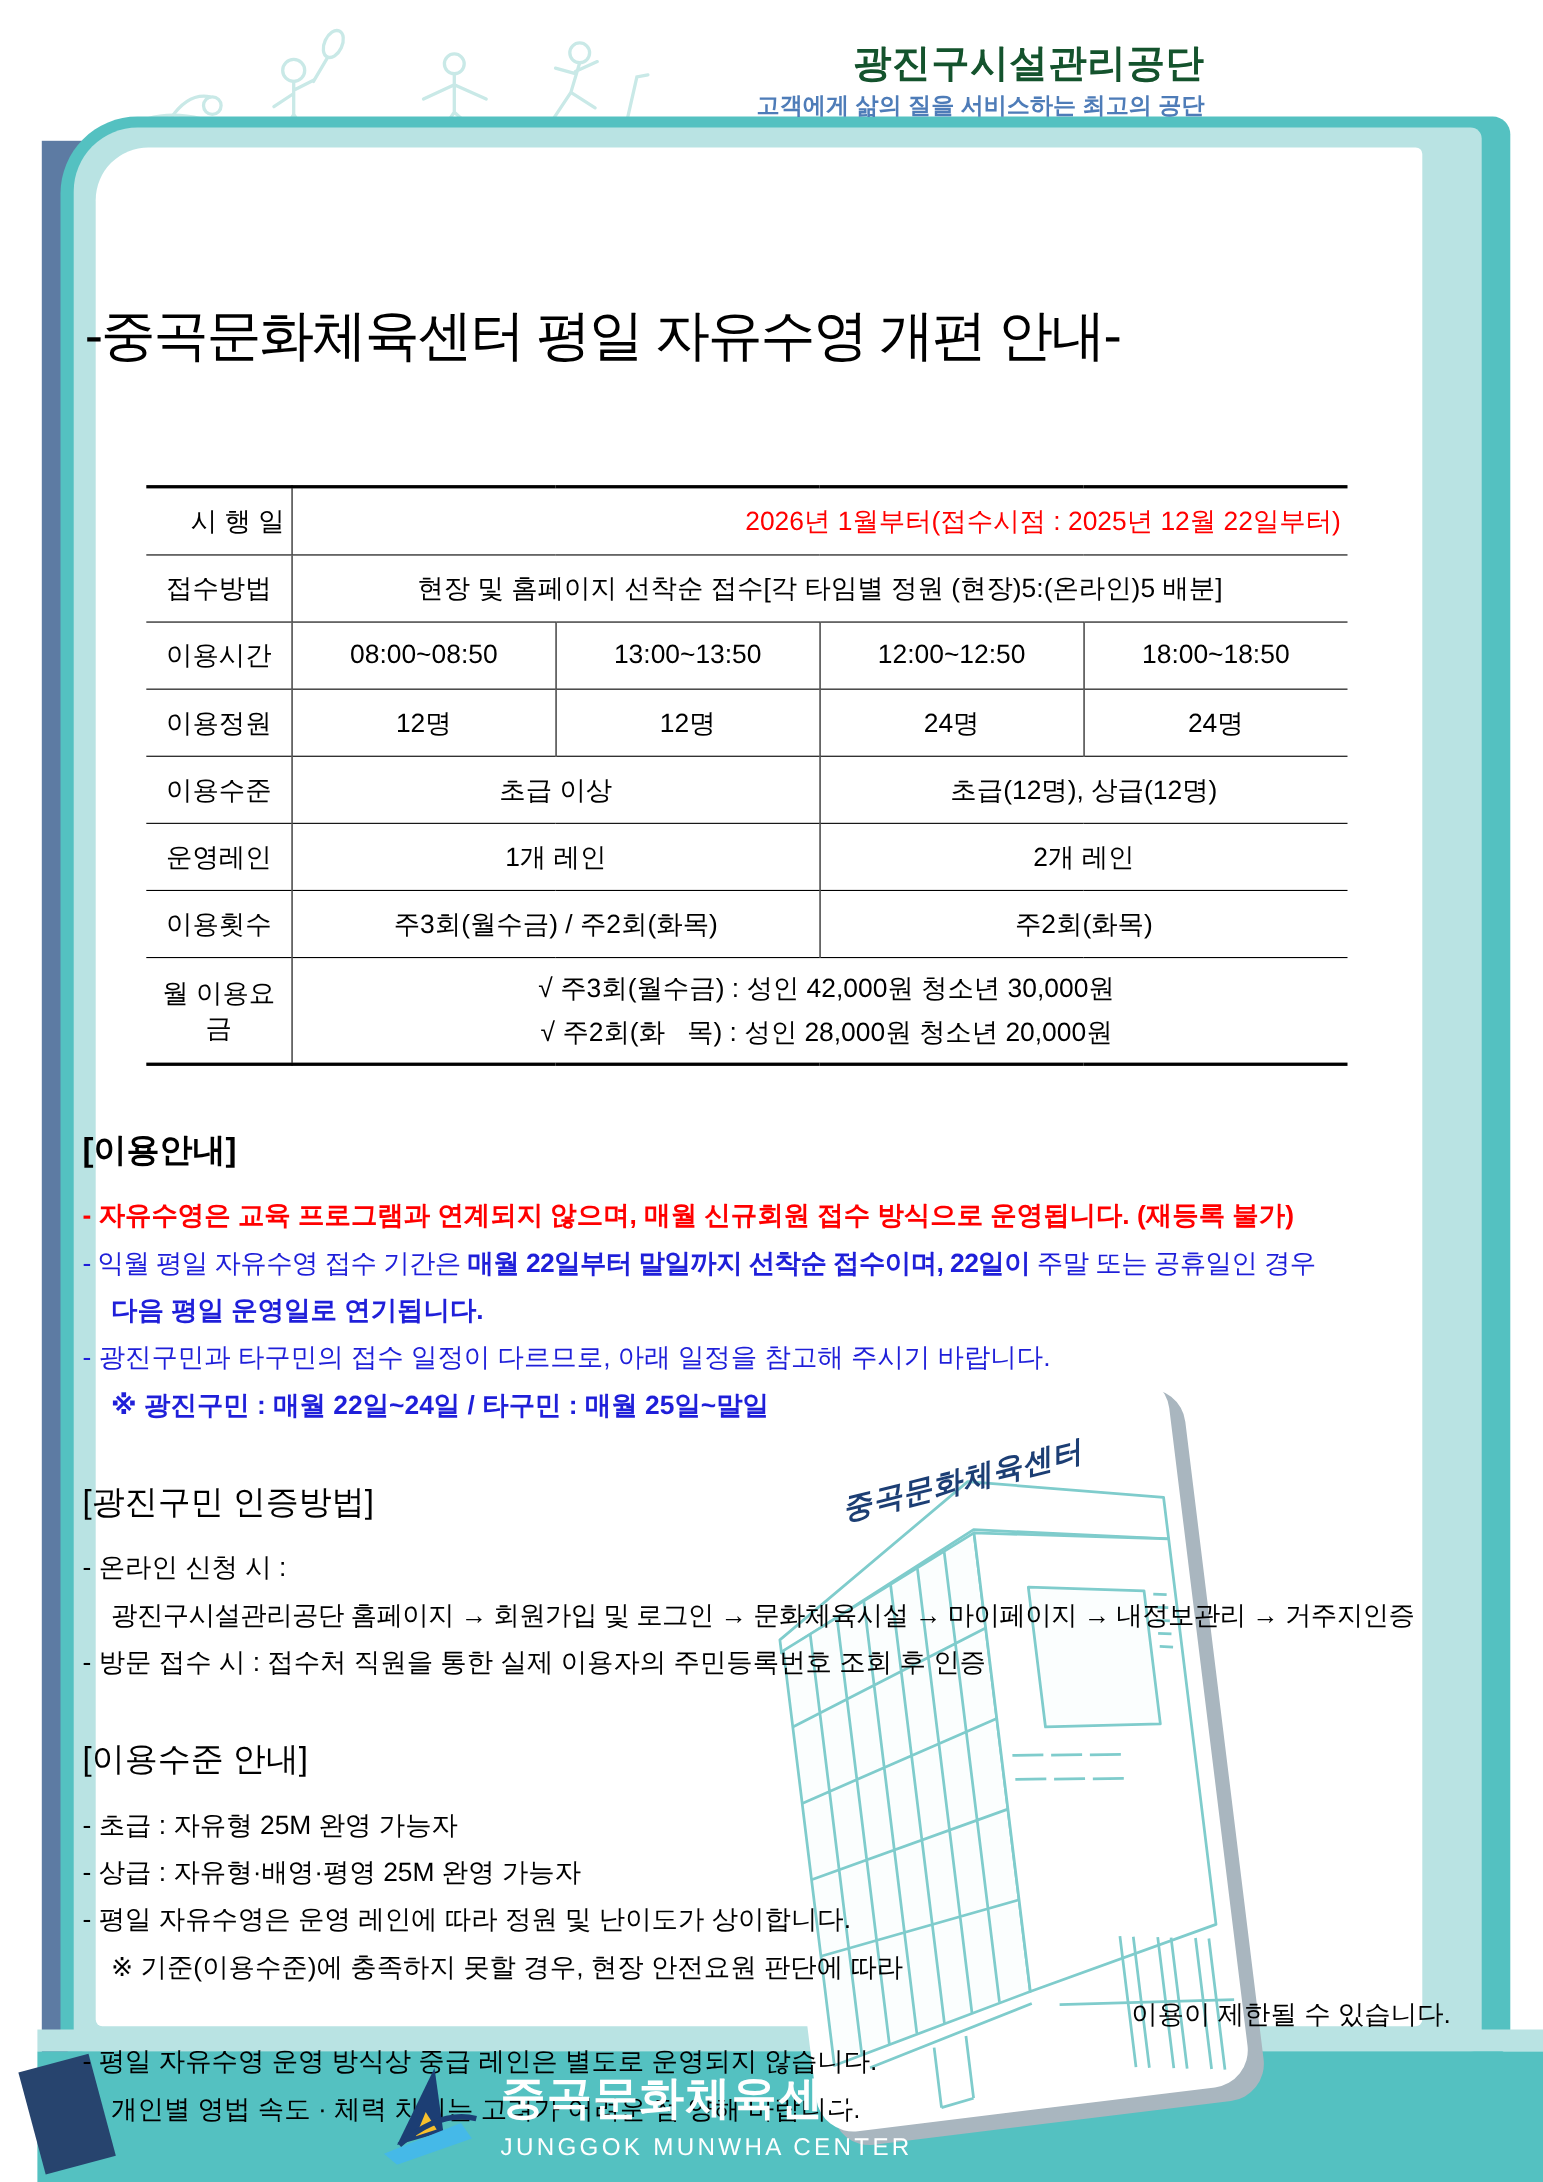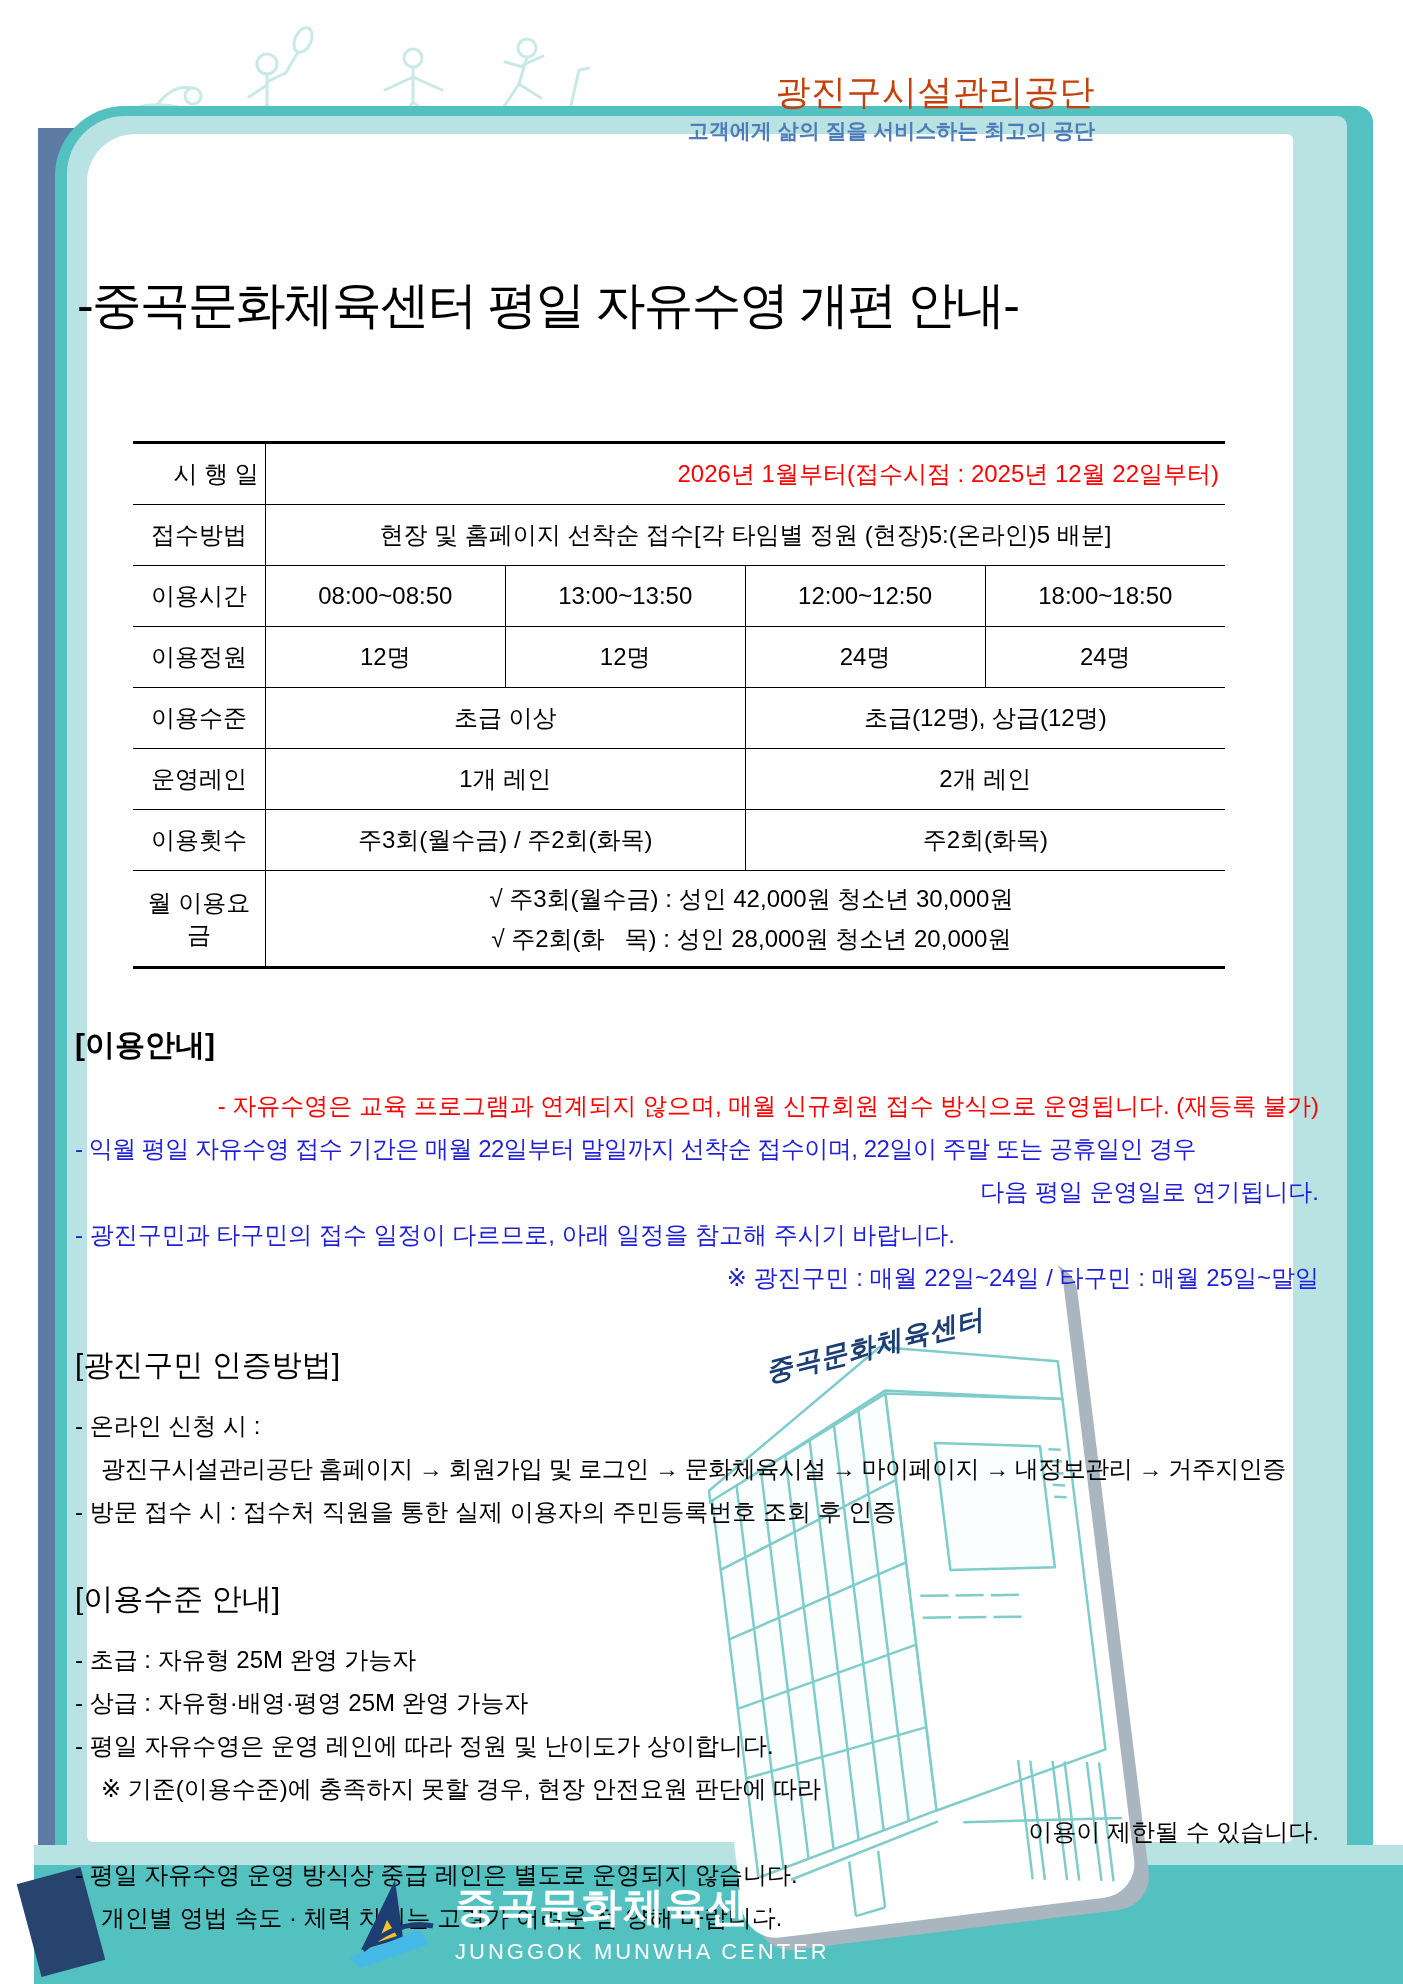--- a/index.html
+++ b/index.html
@@ -2,21 +2,21 @@
 <html><head>
 <meta charset="utf-8">
 <style>
   html,body{margin:0;padding:0;background:#ffffff;}
   .page{position:relative;width:1403px;height:1984px;background:#ffffff;overflow:hidden;
         font-family:"Liberation Sans","DejaVu Sans",sans-serif;color:#000;}
 
   
   .deco-icons{position:absolute;left:95px;top:22px;width:500px;height:112px;}
   .org-block{position:absolute;right:308px;top:34px;text-align:right;z-index:5;}
-  .org-name{font-size:35px;font-weight:normal;color:#c2410c;letter-spacing:0.5px;margin-top:35px;}
+  .org-name{font-size:35px;font-weight:bold;color:#14532d;letter-spacing:0.5px;}
   .org-slogan{font-size:21px;font-weight:bold;color:#4e7cb8;margin-top:1px;}
 
   
   .slate-strip{position:absolute;left:38px;top:128px;width:60px;height:1762px;background:#5d7ba3;z-index:0;}
   .navy-corner{position:absolute;left:28px;top:1874px;width:66px;height:96px;background:#27446e;
                transform:rotate(-15deg);z-index:3;}
   .card{position:absolute;left:55px;top:106px;width:1318px;height:1762px;background:#54c1c1;
         border-radius:70px 16px 16px 16px;z-index:1;}
   .card-light{position:absolute;top:10px;left:12px;right:26px;bottom:3px;background:#b9e3e3;
         border-radius:58px 10px 10px 10px;}
@@ -32,21 +32,21 @@
 
   table.info{border-collapse:collapse;margin:102px 0 0 58px;width:1092px;font-size:24px;
              border-top:3px solid #000;border-bottom:3px solid #000;}
   table.info td,table.info th{border-top:1px solid #000;font-weight:normal;text-align:center;
              padding:0 6px;height:60px;}
   table.info tr:first-child td,table.info tr:first-child th{border-top:none;text-align:right;}
   table.info td{border-left:1px solid #000;}
   table.info th{width:122px;border-left:none;}
   table.info col.c{width:242px;}
   .red{color:#ff0000;}
-  .bold{font-weight:normal;text-align:right;}
+  .bold{font-weight:bold;}
   .fee-cell{text-align:center;padding-left:18px !important;line-height:40px;height:95px !important;}
 
   .sec-h{font-size:30px;font-weight:bold;margin:56px 0 18px 0;}
   .sec-h2{font-size:30px;font-weight:normal;margin:46px 0 18px 0;}
   .line{font-size:24px;line-height:43px;margin:0;}
   .blue{color:#1f1fd9;}
   .indent1{padding-left:26px;}
   .indent2{padding-left:58px;text-align:right;}
   .tight{letter-spacing:-0.5px;}
 

